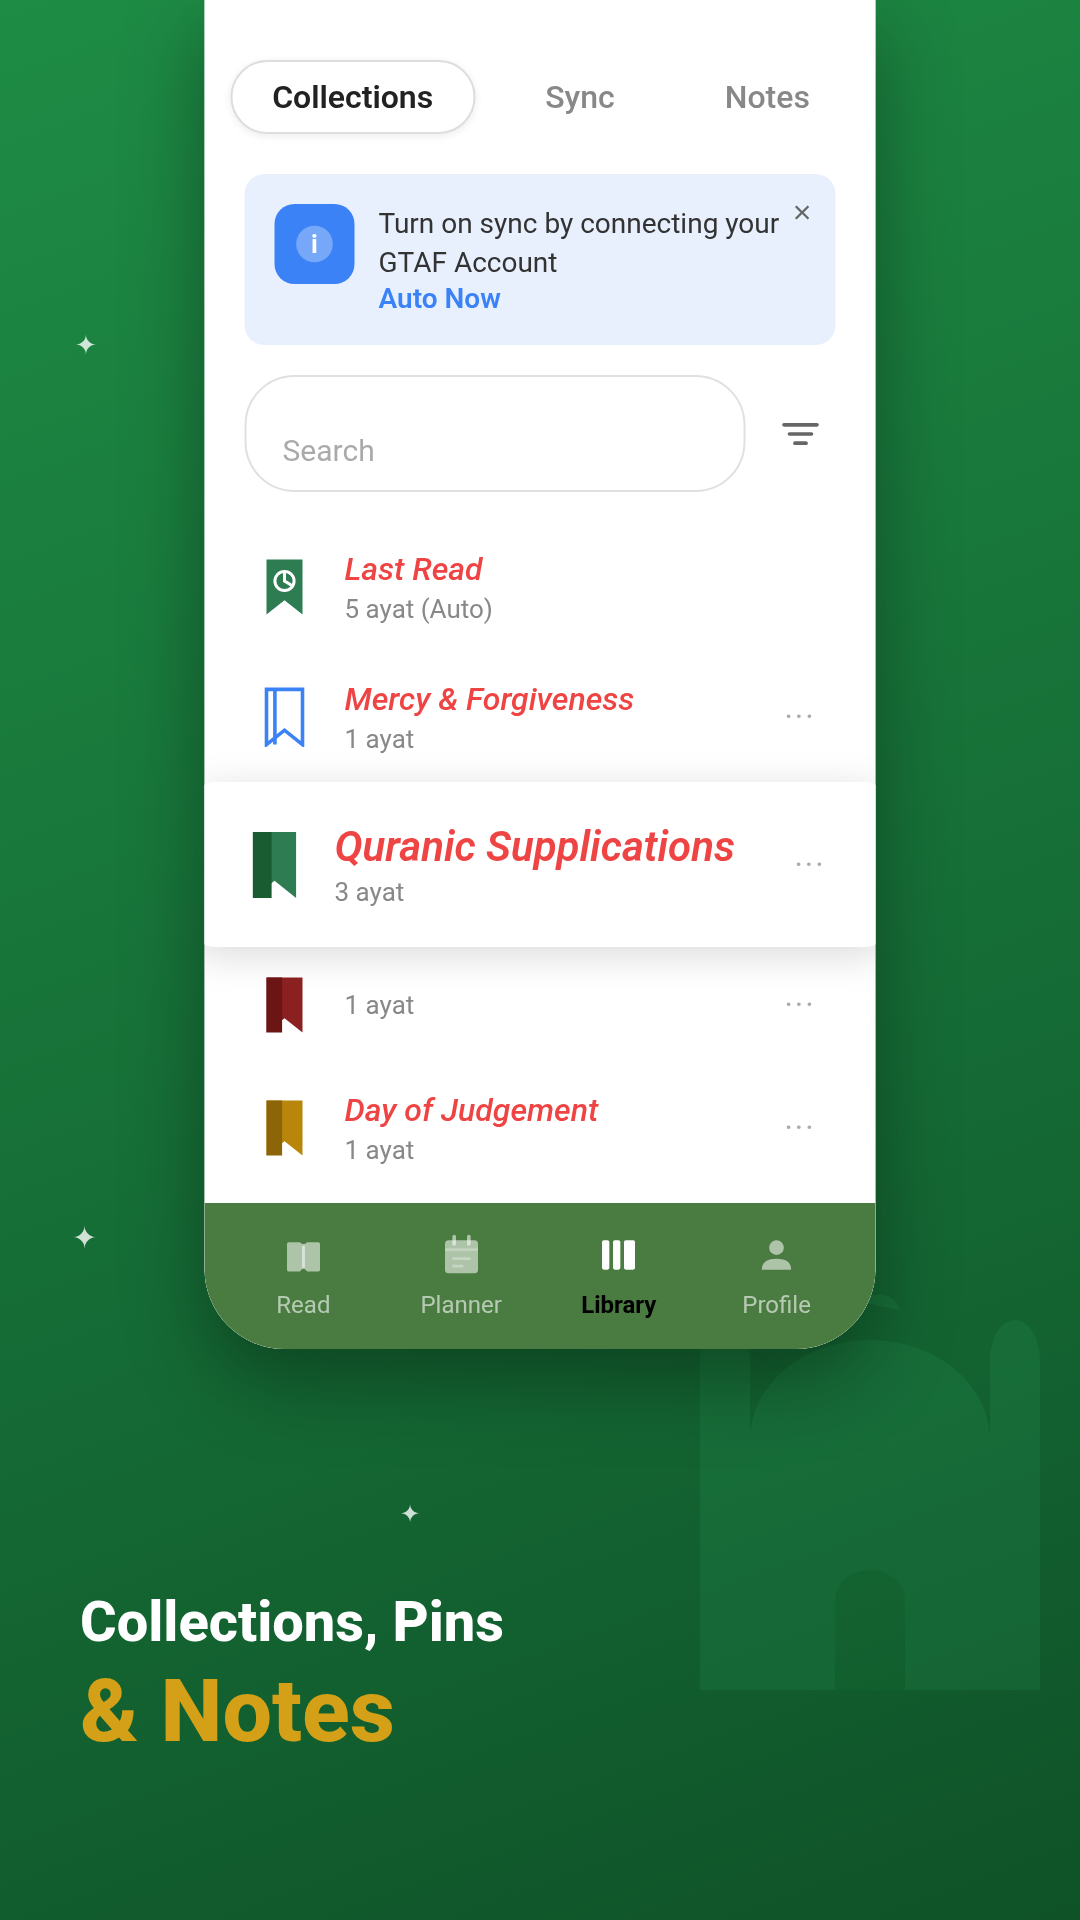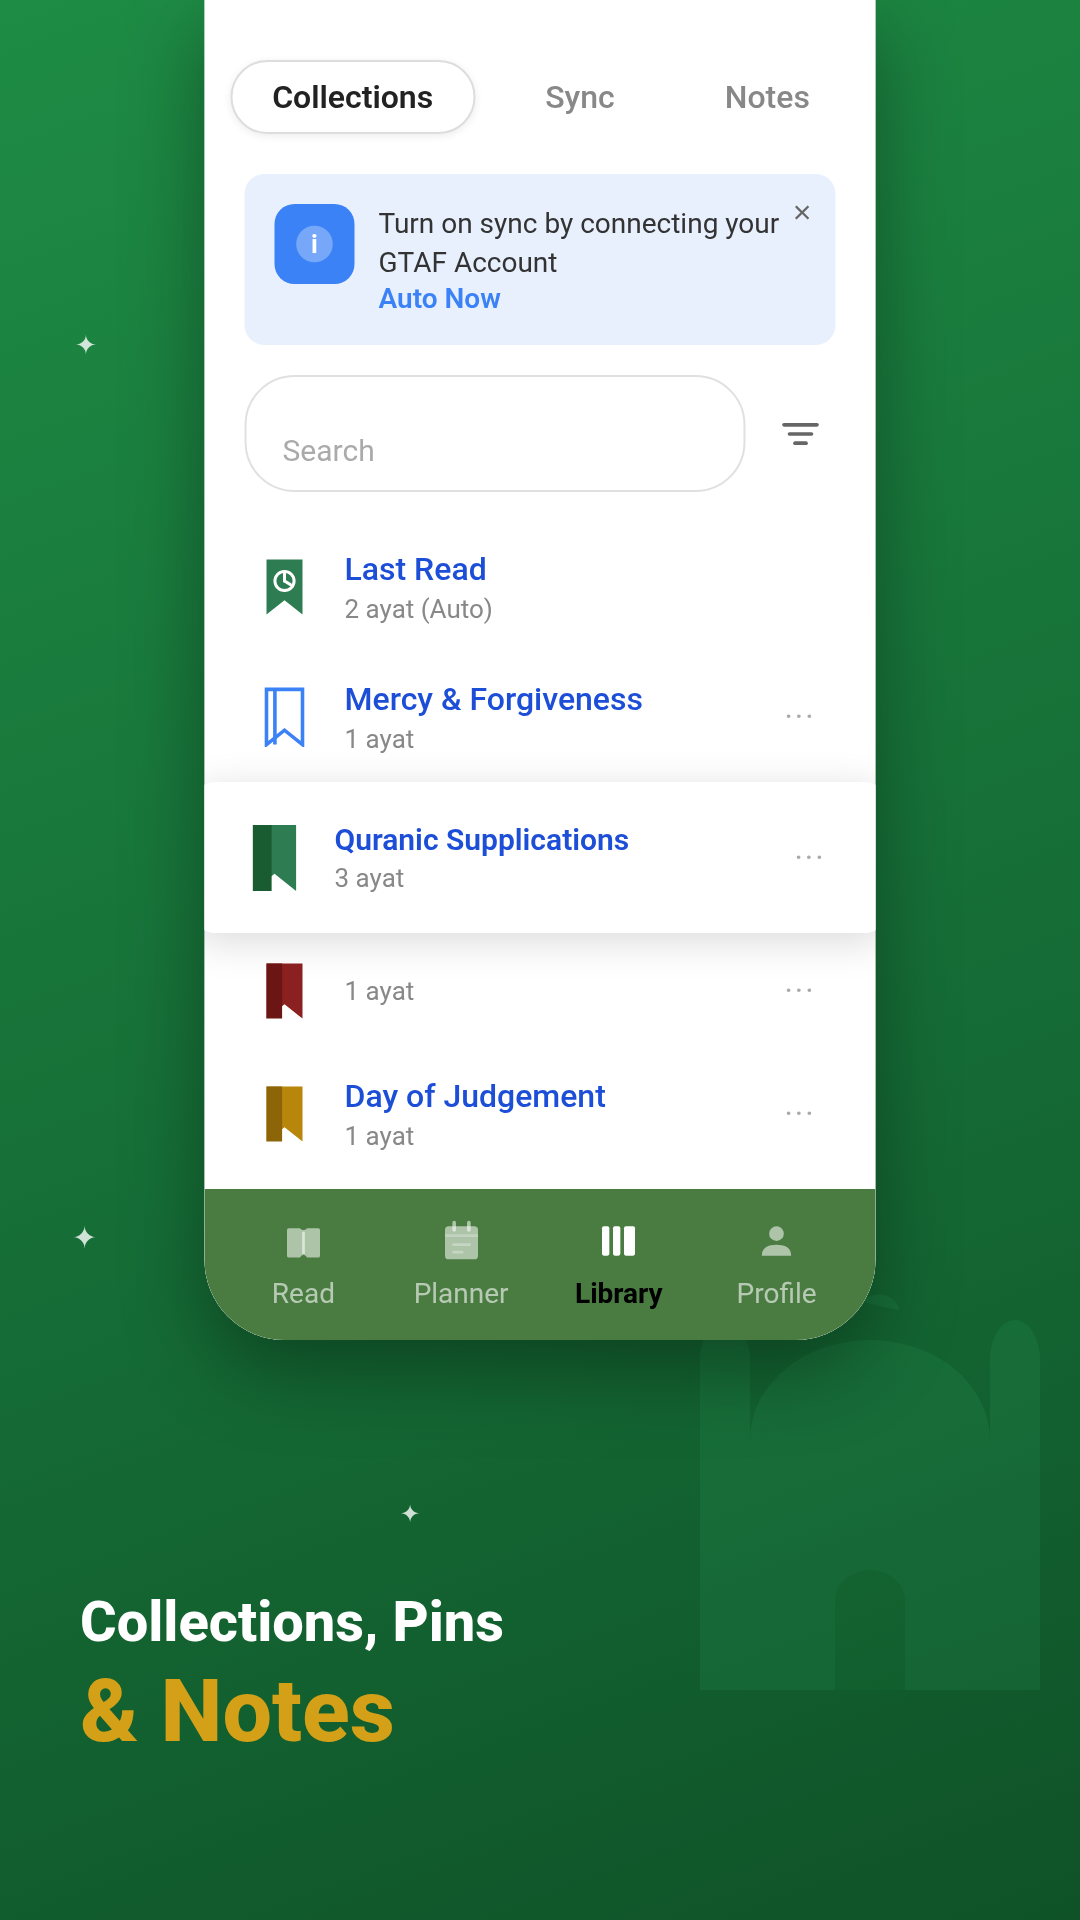--- a/index.html
+++ b/index.html
@@ -201,26 +201,27 @@
       justify-content: center;
     }
 
     .item-text {
       flex: 1;
     }
 
     .item-title {
       font-size: 32px;
       font-weight: 500;
-      color: #1d4ed8;
+      color: #ef4444;
       margin-bottom: 6px;
+      font-style: italic;
     }
 
     .item-title.highlighted {
-      font-size: 30px;
+      font-size: 42px;
       font-weight: 600;
     }
 
     .item-subtitle {
       font-size: 26px;
       color: #888;
     }
 
     .more-btn {
       color: #aaa;
@@ -260,21 +261,21 @@
       height: 44px;
       fill: rgba(255,255,255,0.6);
       stroke: none;
     }
 
     .nav-item.active .nav-icon svg {
       fill: white;
     }
 
     .nav-label {
-      font-size: 28px;
+      font-size: 24px;
       color: rgba(255,255,255,0.6);
     }
 
     .nav-item.active .nav-label {
       color: #000000;
       font-weight: 700;
     }
 
     
     .bottom-text {
@@ -372,21 +373,21 @@
         <div class="bookmark-icon">
           <svg viewBox="0 0 40 50" width="50" height="60">
             <path d="M5,2 L35,2 L35,48 L20,36 L5,48 Z" fill="#2e7d52" rx="3"></path>
             <circle cx="20" cy="20" r="8" fill="none" stroke="white" stroke-width="2.5"></circle>
             <line x1="20" y1="14" x2="20" y2="20" stroke="white" stroke-width="2.5" stroke-linecap="round"></line>
             <line x1="20" y1="20" x2="25" y2="23" stroke="white" stroke-width="2.5" stroke-linecap="round"></line>
           </svg>
         </div>
         <div class="item-text">
           <div class="item-title">Last Read</div>
-          <div class="item-subtitle">2 ayat (Auto)</div>
+          <div class="item-subtitle">5 ayat (Auto)</div>
         </div>
       </div>
 
       <div class="collection-item">
         <div class="bookmark-icon">
           <svg viewBox="0 0 40 50" width="50" height="60">
             <path d="M5,2 L20,2 L35,2 L35,48 L20,36 L5,48 Z" fill="none" stroke="#3b82f6" stroke-width="3"></path>
             <path d="M12,2 L12,48" stroke="#3b82f6" stroke-width="3"></path>
           </svg>
         </div>

